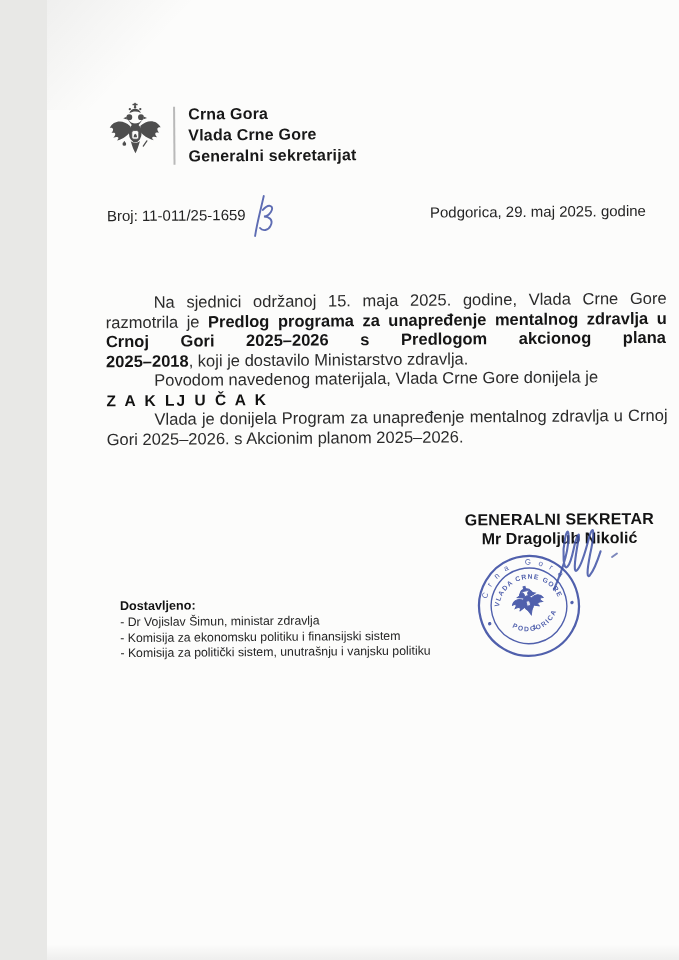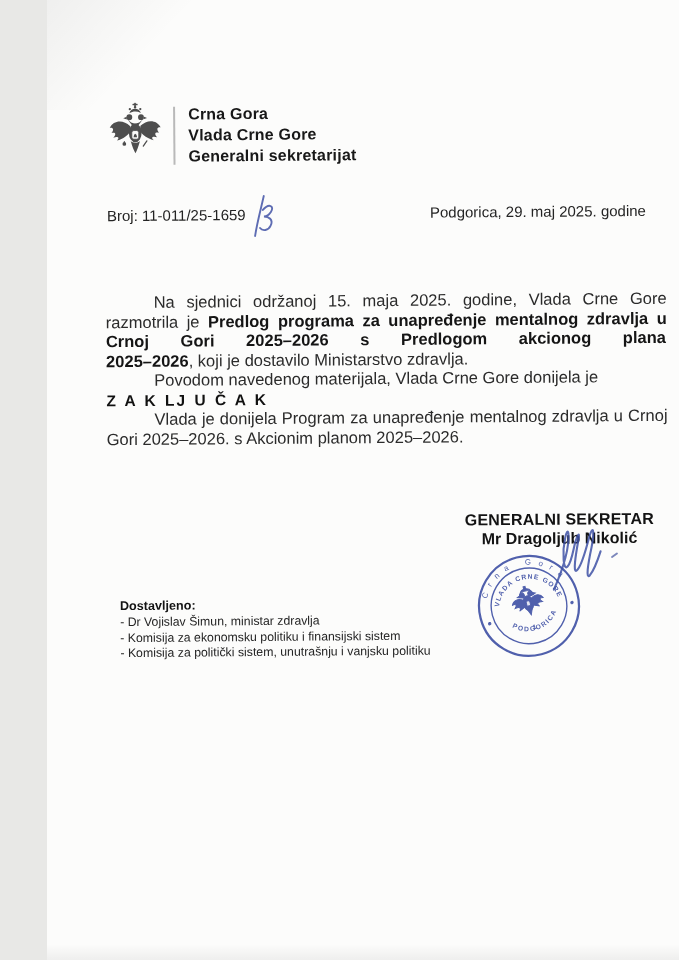--- a/index.html
+++ b/index.html
@@ -95,21 +95,21 @@
     <div class="meta-broj">Broj: 11-011/25-1659</div>
     <svg class="hand-mark" viewBox="0 0 30 46">
       <g fill="none" stroke="#4253a6" stroke-width="1.9" stroke-linecap="round" opacity="0.85">
         <path d="M16,3 C13,16 9,30 7,43"></path>
         <path d="M15,17 C21,10 27,13 23,19 C21,22 18,23.5 16,23.5 C20.5,23.5 26,26.5 22.5,33 C20.5,37.5 14.5,38.5 12,35"></path>
       </g>
     </svg>
     <div class="meta-date">Podgorica, 29. maj 2025. godine</div>
 
     <div class="bodytxt">
-      <p><span>Na sjednici održanoj 15. maja 2025. godine, Vlada Crne Gore razmotrila je </span><b>Predlog programa za unapređenje mentalnog zdravlja u </b><b class="spread">Crnoj Gori 2025–2026 s Predlogom akcionog plana</b><br><b>2025–2026</b><span>, koji je dostavilo Ministarstvo zdravlja.</span></p>
+      <p><span>Na sjednici održanoj 15. maja 2025. godine, Vlada Crne Gore razmotrila je </span><b>Predlog programa za unapređenje mentalnog zdravlja u </b><b class="spread">Crnoj Gori 2025–2026 s Predlogom akcionog plana</b><br><b>2025–2018</b><span>, koji je dostavilo Ministarstvo zdravlja.</span></p>
       <p class="p-povodom">Povodom navedenog materijala, Vlada Crne Gore donijela je</p>
       <p class="heading">Z A K LJ U Č A K</p>
       <p>Vlada je donijela Program za unapređenje mentalnog zdravlja u Crnoj Gori 2025–2026. s Akcionim planom 2025–2026.</p>
     </div>
 
     <div class="sigblock">
       <div class="sig-title">GENERALNI SEKRETAR</div>
       <div class="sig-name">Mr Dragoljub Nikolić</div>
     </div>
     <svg class="signature-svg" viewBox="0 0 58 70">

